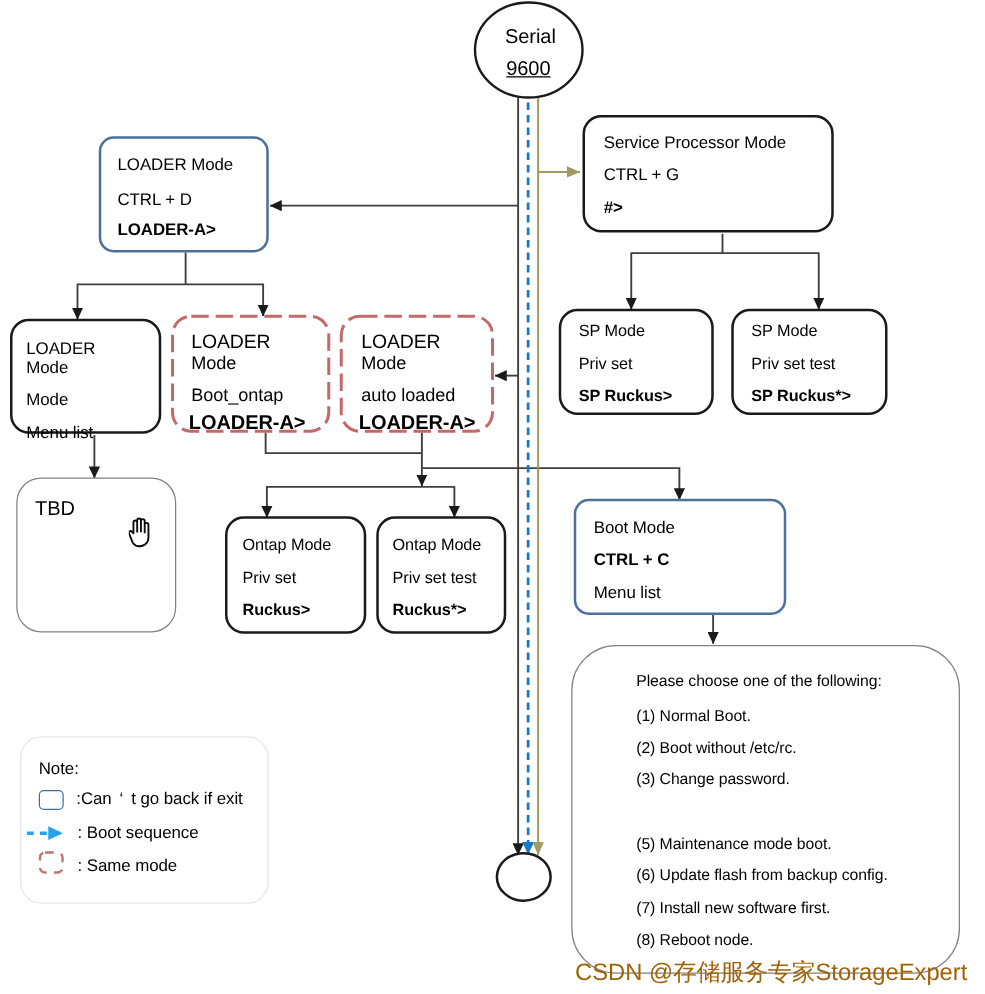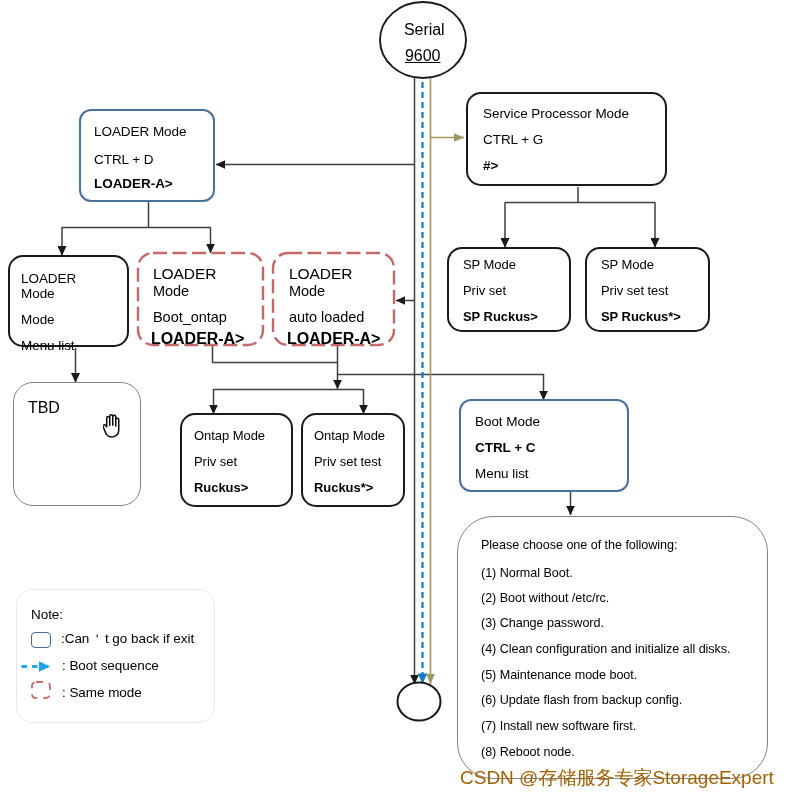--- a/index.html
+++ b/index.html
@@ -8,21 +8,21 @@
        font-family:"Liberation Sans",sans-serif;color:#000000;
        -webkit-font-smoothing:antialiased;}
   #stage{position:relative;width:788px;height:795px;background:#fff;}
   .node{position:absolute;box-sizing:border-box;background:#ffffff;}
   .bx{border:2px solid #1A1A1A;border-radius:15px;}
   .bx-thin{border:1.2px solid #828282;border-radius:11px;}
   .bx-blue{border:2px solid #4A709C;border-radius:12px;}
   .txt{position:absolute;white-space:pre;font-size:13.5px;line-height:1;
        letter-spacing:-0.05px;}
   .b{font-weight:bold;}
-  .sm{font-size:12.6px;}
+  .sm{font-size:12.6px;margin-left:28px;}
   #wires{position:absolute;left:0;top:0;width:788px;height:795px;}
   #wm{position:absolute;white-space:pre;color:#a16207;font-size:19px;
       left:460px;top:765px;}
 </style>
 </head>
 <body>
 
 <div id="stage">
 
   <svg id="wires" viewBox="0 0 788 795" xmlns="http://www.w3.org/2000/svg">
@@ -156,21 +156,20 @@
   <div class="node bx-blue" style="left:459px;top:399px;width:170px;height:93px;"></div>
   <div class="txt" style="left:475px;top:415px;">Boot Mode</div>
   <div class="txt" style="left:475px;top:441px;font-weight:bold;">CTRL + C</div>
   <div class="txt" style="left:475px;top:467px;">Menu list</div>
 
   <div class="node bx-thin" style="left:457px;top:516px;width:311px;height:263px;border-radius:36px;"></div>
   <div class="txt sm" style="left:481px;top:539px;">Please choose one of the following:</div>
   <div class="txt sm" style="left:481px;top:567px;">(1) Normal Boot.</div>
   <div class="txt sm" style="left:481px;top:592px;">(2) Boot without /etc/rc.</div>
   <div class="txt sm" style="left:481px;top:617px;">(3) Change password.</div>
-  <div class="txt sm" style="left:481px;top:643px;">(4) Clean configuration and initialize all disks.</div>
   <div class="txt sm" style="left:481px;top:669px;">(5) Maintenance mode boot.</div>
   <div class="txt sm" style="left:481px;top:694px;">(6) Update flash from backup config.</div>
   <div class="txt sm" style="left:481px;top:720px;">(7) Install new software first.</div>
   <div class="txt sm" style="left:481px;top:746px;">(8) Reboot node.</div>
 
   <div class="node" style="left:16px;top:589px;width:199px;height:134px;
               border:1.2px solid #E6E6E6;border-radius:17px;"></div>
   <div class="txt" style="left:31px;top:608px;font-size:13.5px;">Note:</div>
   <div style="position:absolute;left:31px;top:632px;width:20px;height:16px;
               border:1.7px solid #4A6E9B;border-radius:4px;background:#fff;

